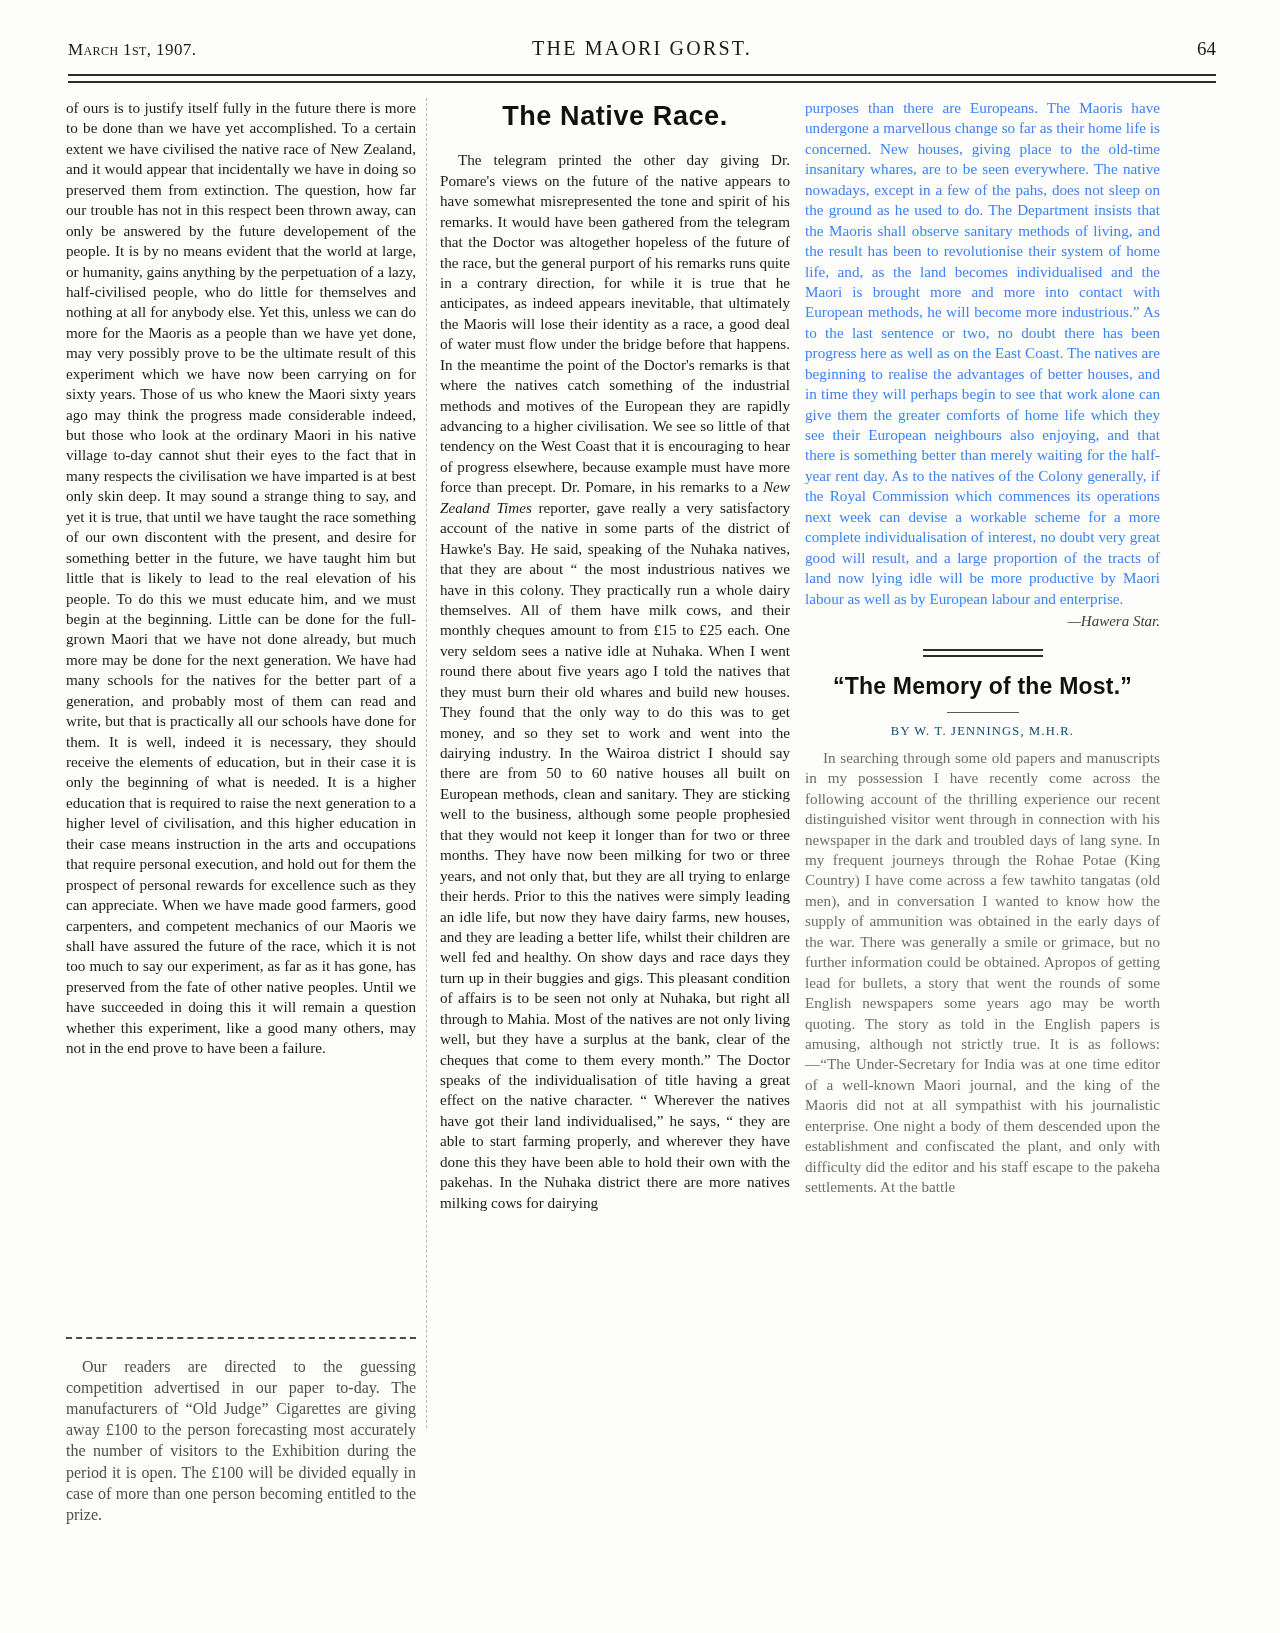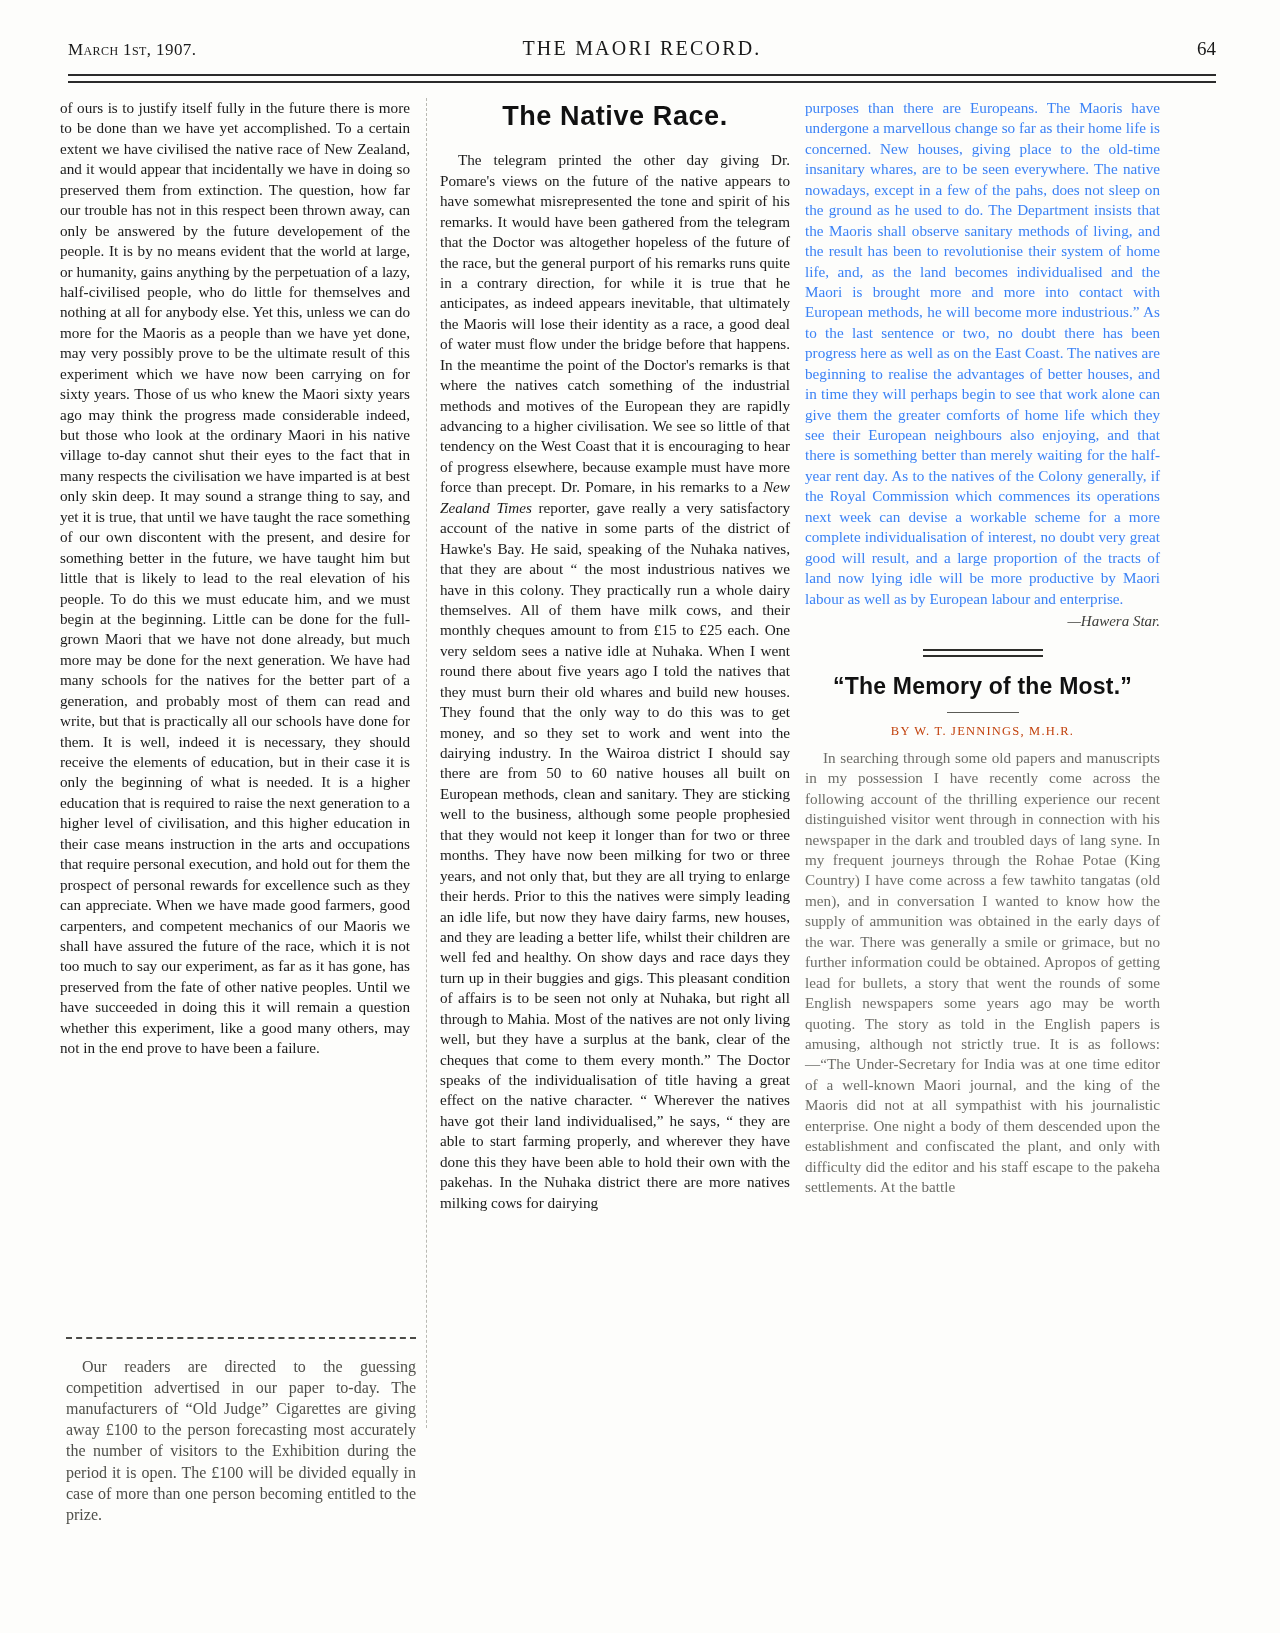--- a/index.html
+++ b/index.html
@@ -65,21 +65,21 @@
   
   .col {
     position: absolute;
     top: 98px;
     font-size: 15.2px;
     line-height: 1.345;
     text-align: justify;
     text-justify: inter-word;
     hyphens: manual;
   }
-  #col1 { left: 60px;  width: 350px; }
+  #col1 { left: 66px;  width: 350px; }
   #col2 { left: 440px; width: 350px; }
   #col3 { left: 805px; width: 355px; }
 
   .coldiv {
     position: absolute;
     top: 98px;
     width: 0;
     border-left: 1px dashed #b9b9b3;
     height: 1330px;
   }
@@ -119,21 +119,21 @@
     font-size: 17px;
     letter-spacing: 1.4px;
     color: #4b4b47;
     margin: 4px 0 2px 0;
     line-height: 1.25;
   }
   .byline {
     text-align: center;
     font-size: 12.5px;
     letter-spacing: 1.2px;
-    color: #c2410c;
+    color: #0c4a6e;
     margin: 10px 0 8px 0;
   }
   .shortrule {
     width: 72px;
     height: 0;
     border-top: 1px solid #5a5a55;
     margin: 8px auto 10px auto;
   }
   .dblrule-small {
     width: 120px;
@@ -172,21 +172,21 @@
     text-indent: 16px;
   }
 </style>
 </head>
 <body>
 
 <div class="page">
 
   <div class="masthead">
     <div class="mast-left">March 1st, 1907.</div>
-    <div class="mast-center">THE MAORI RECORD.</div>
+    <div class="mast-center">THE MAORI GORST.</div>
     <div class="mast-right">64</div>
   </div>
   <div class="rule-double" id="topRule"></div>
 
   <div class="coldiv" id="div1"></div>
 
   <div class="col" id="col1">
     <p>of ours is to justify itself fully in the future there is more to be done than we have yet accomplished. To a certain extent we have civilised the native race of New Zealand, and it would appear that incidentally we have in doing so preserved them from extinction. The question, how far our trouble has not in this respect been thrown away, can only be answered by the future developement of the people. It is by no means evident that the world at large, or humanity, gains anything by the perpetuation of a lazy, half-civilised people, who do little for themselves and nothing at all for anybody else. Yet this, unless we can do more for the Maoris as a people than we have yet done, may very possibly prove to be the ultimate result of this experiment which we have now been carrying on for sixty years. Those of us who knew the Maori sixty years ago may think the progress made considerable indeed, but those who look at the ordinary Maori in his native village to-day cannot shut their eyes to the fact that in many respects the civilisation we have imparted is at best only skin deep. It may sound a strange thing to say, and yet it is true, that until we have taught the race something of our own discontent with the present, and desire for something better in the future, we have taught him but little that is likely to lead to the real elevation of his people. To do this we must educate him, and we must begin at the beginning. Little can be done for the full-grown Maori that we have not done already, but much more may be done for the next generation. We have had many schools for the natives for the better part of a generation, and probably most of them can read and write, but that is practically all our schools have done for them. It is well, indeed it is necessary, they should receive the elements of education, but in their case it is only the beginning of what is needed. It is a higher education that is required to raise the next generation to a higher level of civilisation, and this higher education in their case means instruction in the arts and occupations that require personal execution, and hold out for them the prospect of personal rewards for excellence such as they can appreciate. When we have made good farmers, good carpenters, and competent mechanics of our Maoris we shall have assured the future of the race, which it is not too much to say our experiment, as far as it has gone, has preserved from the fate of other native peoples. Until we have succeeded in doing this it will remain a question whether this experiment, like a good many others, may not in the end prove to have been a failure.</p>
   </div>
   <div class="notice-rule"></div>

